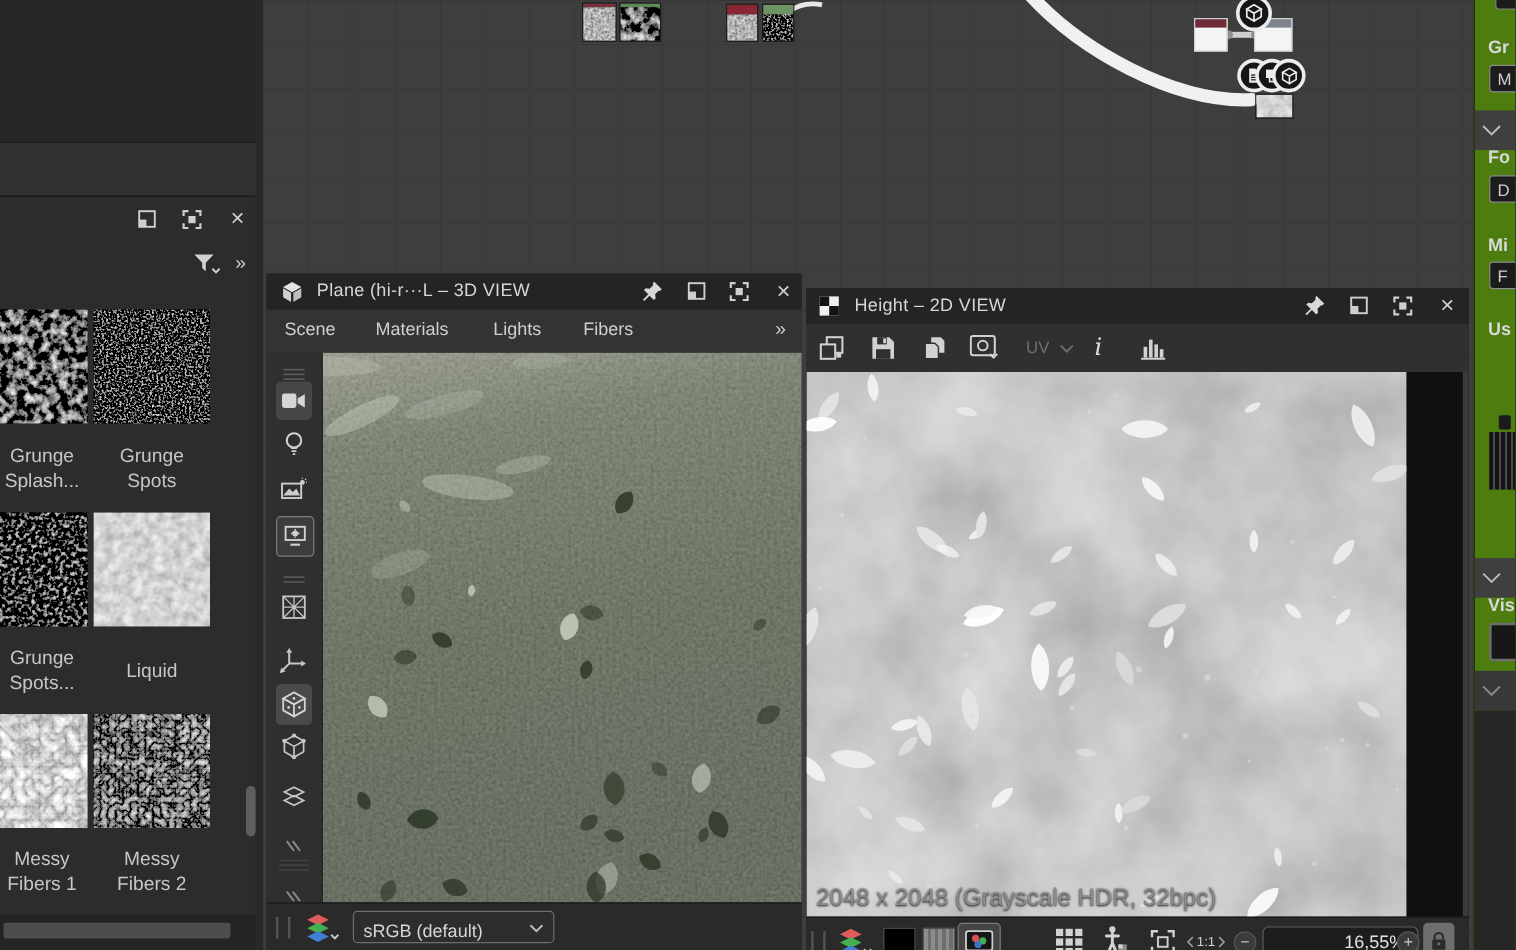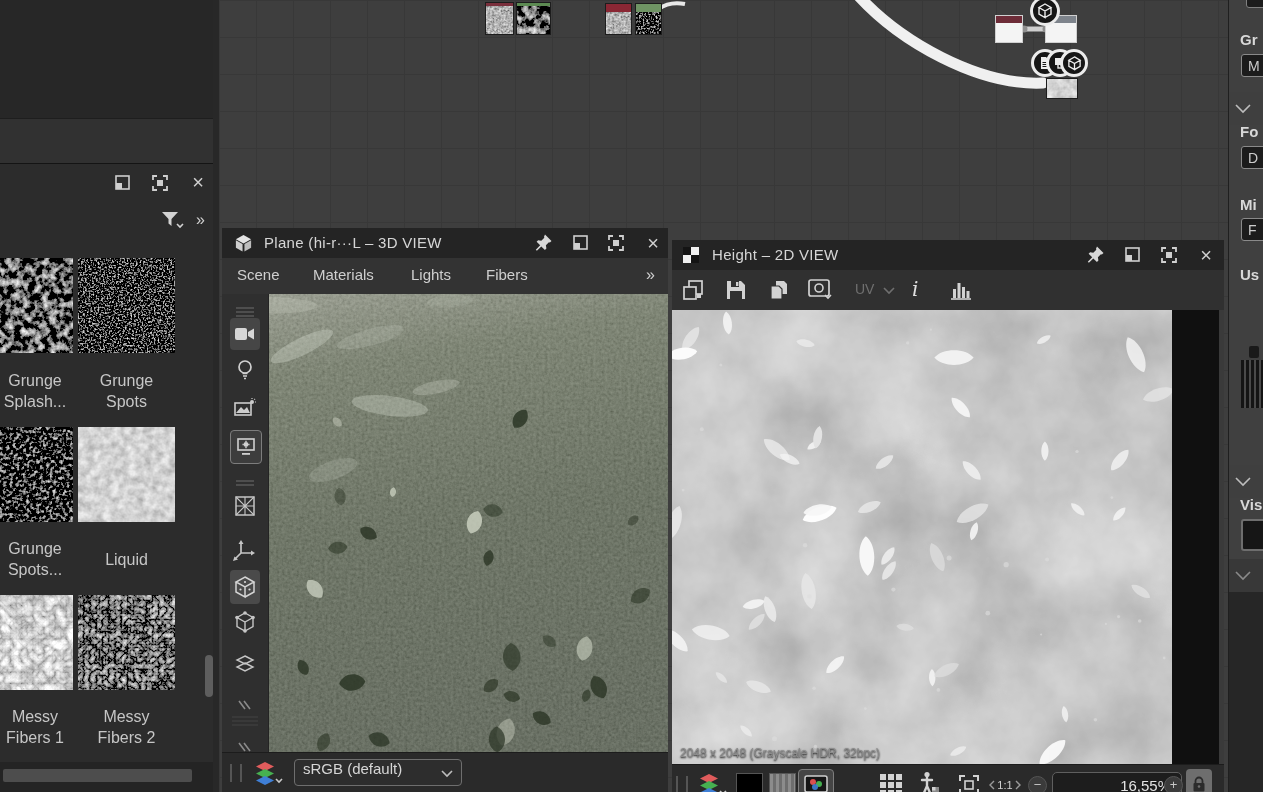--- a/index.html
+++ b/index.html
@@ -38,30 +38,30 @@
   .lbl{position:absolute;color:#c6c6c6;font-size:16px;text-align:center;line-height:21px;}
   
   .v3d{left:222px;top:228px;width:446px;height:608px;background:#2a2a2a;}
   .v2d{left:672px;top:240px;width:552px;height:564px;background:#2a2a2a;}
   .toolcol{position:absolute;left:0;top:66px;width:46px;height:458px;background:#2f2f2f;border-right:1px solid #242424;}
   .tool{position:absolute;left:8px;width:30px;height:28px;display:flex;align-items:center;justify-content:center;color:#c6c6c6;}
   .toolbtn{background:#464646;border-radius:4px;}
   .toolsel{background:#3d3d3d;border:1px solid #7d7d7d;border-radius:4px;}
   .bbar{position:absolute;left:0;top:524px;right:0;height:40px;background:#2a2a2a;border-top:1px solid #1c1c1c;}
   .grip2{width:8px;height:18px;border-left:2px solid #555;border-right:2px solid #555;}
-  .combo{position:absolute;display:flex;align-items:flex-start;background:#2d2d2d;border:1px solid #6e6e6e;
+  .combo{position:absolute;display:flex;align-items:flex-end;background:#2d2d2d;border:1px solid #6e6e6e;
          border-radius:4px;color:#d6d6d6;font-size:15px;padding:0 8px;box-sizing:border-box;}
   .ico26{position:absolute;width:26px;height:28px;display:flex;align-items:center;justify-content:center;color:#d2d2d2;}
   .zoominput{position:absolute;width:108px;height:24px;background:#1d1d1d;border:1px solid #5f5f5f;border-radius:5px;
              color:#e3e3e3;font-size:15px;text-align:right;padding:0 10px;font-family:"Liberation Sans",sans-serif;outline:none;}
   .circbtn{position:absolute;width:17px;height:17px;border-radius:50%;background:#3b3b3b;border:1px solid #555;
            color:#c9c9c9;font-size:13px;line-height:16px;text-align:center;}
-  .status{position:absolute;left:8px;bottom:4px;font-size:12px;color:#8c8c8c;text-shadow:0 1px 2px #000;}
+  .status{position:absolute;left:8px;bottom:4px;font-size:20px;color:#8c8c8c;text-shadow:0 1px 2px #000;}
   
-  .props{left:1228px;top:0;width:35px;height:792px;background:#404040;border-left:1px solid #1f1f1f;z-index:6;}
+  .props{left:1228px;top:0;width:35px;height:792px;background:#4d7c0f;border-left:1px solid #1f1f1f;z-index:6;}
   .plabel{position:absolute;left:11px;font-size:15px;font-weight:bold;color:#d8d8d8;white-space:nowrap;}
   .pbtn{position:absolute;left:12px;width:26px;height:23px;background:#1c1c1c;border:1px solid #8a8a8a;
         border-radius:3px;color:#cccccc;font-size:14px;line-height:22px;padding-left:6px;box-sizing:border-box;}
   .pband{position:absolute;left:0;width:35px;height:33px;background:#3f3f3f;}
   .stripes{position:absolute;left:12px;top:360px;width:22px;height:48px;
            background:repeating-linear-gradient(90deg,#141414 0 3px,#4a4a4a 3px 5px);}
   .scrollthumb{background:#5e5e5e;border-radius:4px;}
 </style>
 </head>
 <body>

